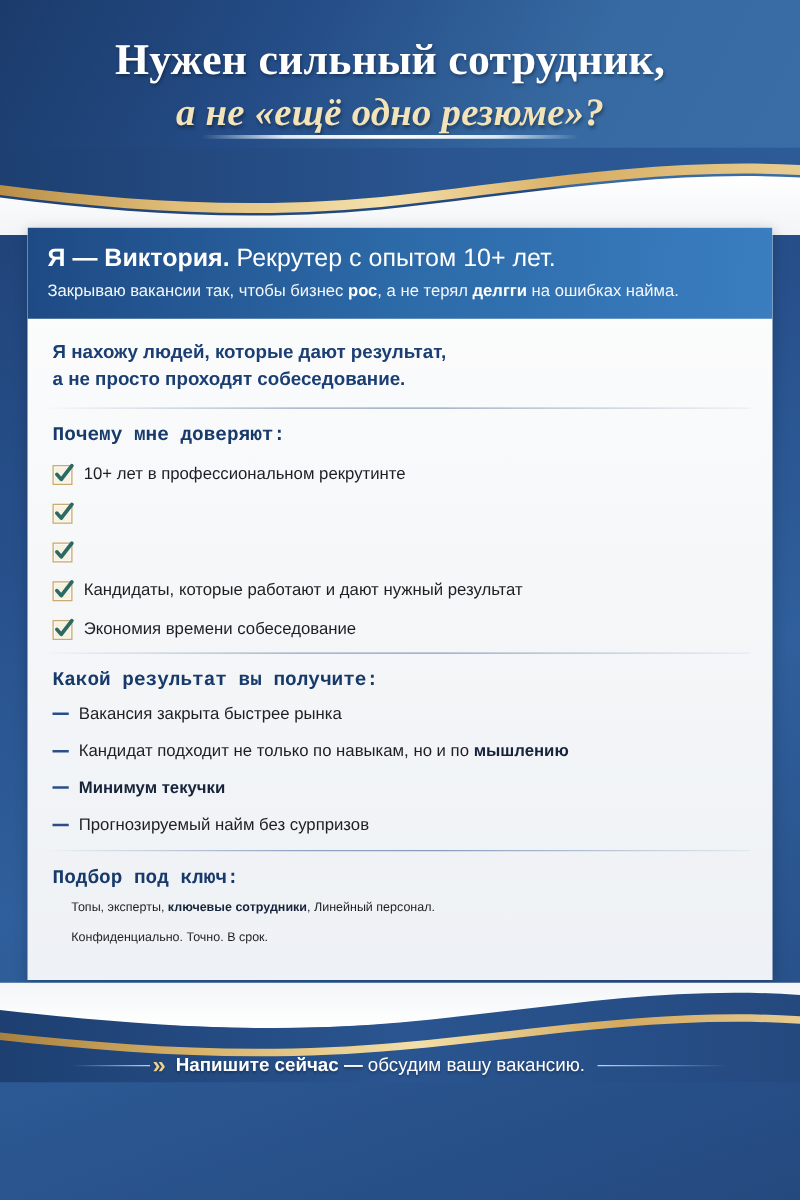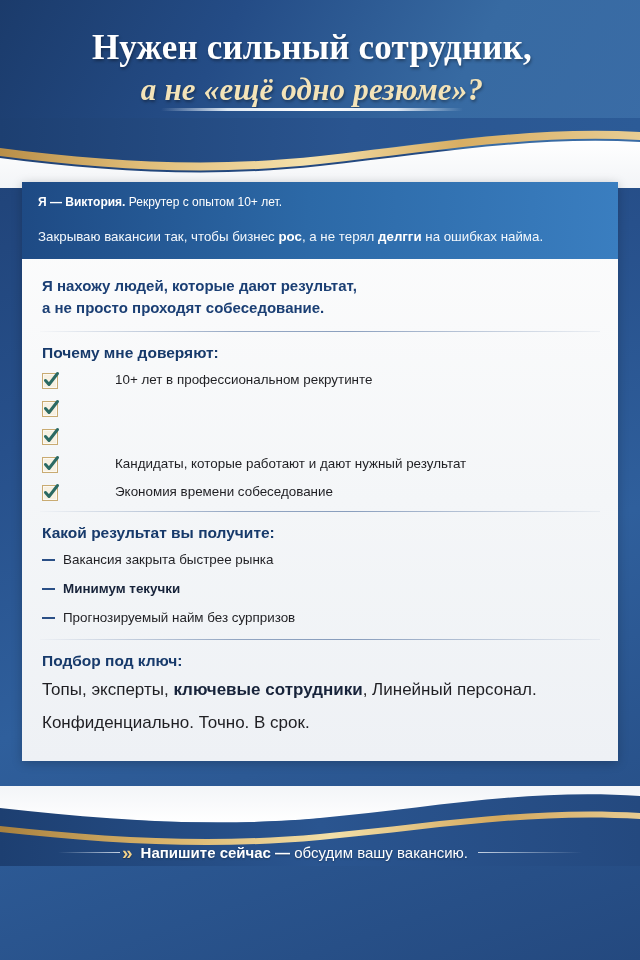--- a/index.html
+++ b/index.html
@@ -92,24 +92,24 @@
     box-shadow: 0 2px 10px rgba(0,0,0,0.22);
     z-index: 4;
     overflow: hidden;
   }
   .card-band {
     background: linear-gradient(92deg, #1e4a84 0%, #2c69a7 48%, #3a7ec0 100%);
     padding: 12px 16px 13px 16px;
     color: #ffffff;
   }
   .band-l1 {
-    font-size: 12px;
+    font-size: 20px;
     line-height: 1.35;
     color: #ffffff;
-    margin-bottom: 18px;
+    margin-bottom: 3px;
   }
   .band-l1 b { font-weight: bold; }
   .band-l2 {
     font-size: 13.3px;
     line-height: 1.35;
     color: #f2f7fc;
   }
   .band-l2 b { font-weight: bold; color: #ffffff; }
 
   .card-body {
@@ -129,30 +129,29 @@
     height: 1px;
     margin: 10px 0 12px 0;
     background: linear-gradient(90deg, rgba(30,70,130,0.02) 0%, rgba(30,70,130,0.45) 35%, rgba(30,70,130,0.5) 55%, rgba(30,70,130,0.06) 100%);
   }
 
   .sec-title {
     color: #173a6b;
     font-size: 15.5px;
     font-weight: bold;
     margin: 2px 0 9px 2px;
-    font-family: Liberation Sans, sans-serif;
+    font-family: Liberation Mono, monospace;
   }
 
   
   .check-list { margin: 0 0 2px 0; padding: 0; list-style: none; }
   .check-item {
     display: flex;
     align-items: flex-start;
-    margin: 0 0 10px 2px;
-    gap: 48px;
+    margin: 13px 0 10px 2px;
   }
   .checkbox {
     flex: 0 0 auto;
     width: 14px;
     height: 14px;
     margin: 2px 9px 0 0;
     background: #f7f1e2;
     border: 1px solid #c9ab72;
     position: relative;
     box-shadow: 0 0 0 1px rgba(255,255,255,0.6) inset;
@@ -182,24 +181,24 @@
   .dash-text {
     font-size: 13.4px;
     color: #1f1f23;
     line-height: 1.3;
   }
   .dash-text b { font-weight: bold; color: #17233a; }
   .dash-item.bold .dash-text { font-weight: bold; color: #17233a; }
   .dash-item.bold .dash { background: #2a4f86; height: 2px; }
 
   .plain-line {
-    font-size: 17px;
+    font-size: 10px;
     color: #1f1f23;
     line-height: 1.3;
-    margin: 0 0 11px 2px;
+    margin: 0 0 11px 17px;
   }
   .plain-line b { font-weight: bold; color: #17233a; }
 
   
   .wave-bottom {
     position: absolute;
     left: 0;
     top: 786px;
     width: 640px;
     height: 80px;
@@ -347,20 +346,24 @@
       </ul>
 
       <div class="divider"></div>
 
       <div class="sec-title">Какой результат вы получите:</div>
       <ul class="dash-list">
         <li class="dash-item">
           <span class="dash"></span>
           <span class="dash-text"><span>Вакансия закрыта быстрее рынка</span></span>
         </li>
+        <li class="dash-item">
+          <span class="dash"></span>
+          <span class="dash-text"><span>Кандидат подходит не только по навыкам, но и по </span><b>мышлению</b></span>
+        </li>
         <li class="dash-item bold">
           <span class="dash"></span>
           <span class="dash-text"><span>Минимум текучки</span></span>
         </li>
         <li class="dash-item">
           <span class="dash"></span>
           <span class="dash-text"><span>Прогнозируемый найм без сурпризов</span></span>
         </li>
       </ul>
 

